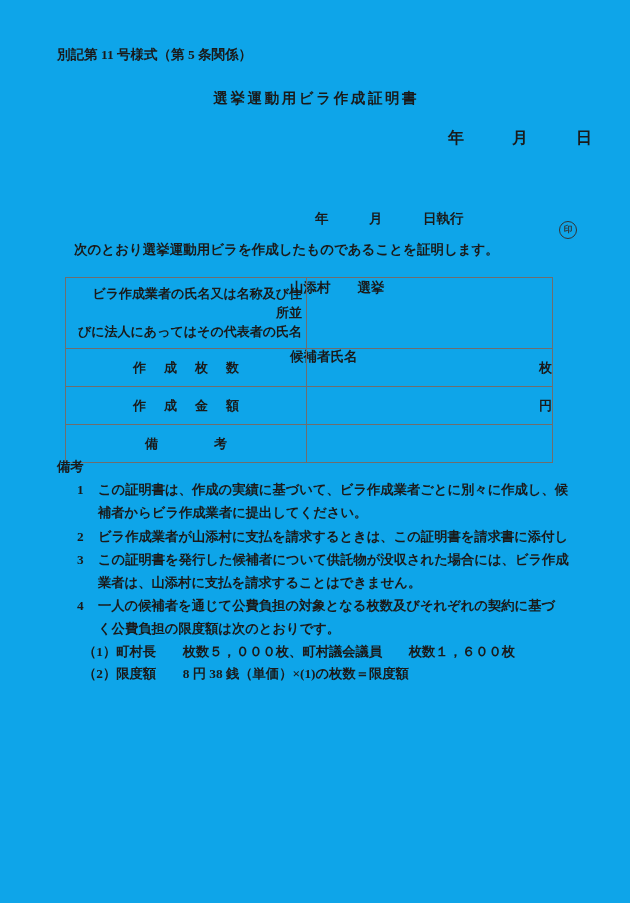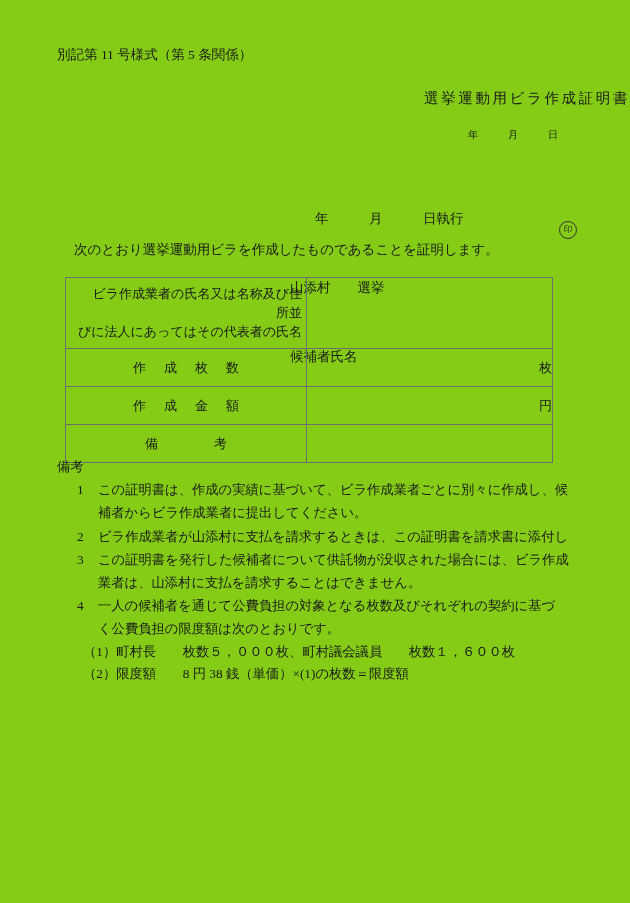--- a/index.html
+++ b/index.html
@@ -11,52 +11,53 @@
     width: 630px;
     height: 903px;
     position: relative;
     font-family: "Liberation Serif", "DejaVu Serif", serif;
     color: #1a1a1a;
     -webkit-font-smoothing: antialiased;
   }
   .page {
     position: absolute;
     inset: 0;
-    background: #84cc16;
+    background: #0ea5e9;
+    font-weight: bold;
   }
 
   
   .form-code {
     position: absolute;
     left: 57px;
     top: 46px;
     font-size: 13.5px;
     line-height: 18px;
     white-space: nowrap;
   }
 
   
   .doc-title {
     position: absolute;
     left: 0;
     right: 0;
     top: 89px;
-    text-align: right;
+    text-align: center;
     font-size: 14.5px;
     letter-spacing: 2.6px;
     text-indent: 2.6px;
     white-space: nowrap;
   }
 
   
   .blank-date {
     position: absolute;
-    left: 468px;
+    left: 448px;
     top: 128px;
-    font-size: 10px;
+    font-size: 16px;
     white-space: pre;
   }
 
   
   .election-block {
     position: absolute;
     left: 290px;
     top: 161px;
     font-size: 13.5px;
     line-height: 23px;

